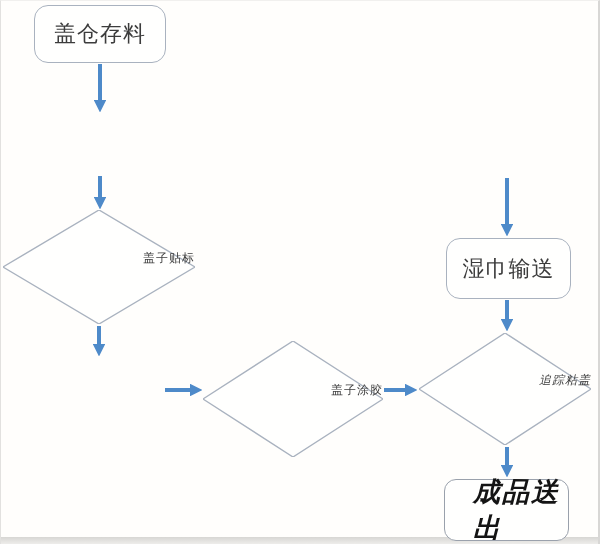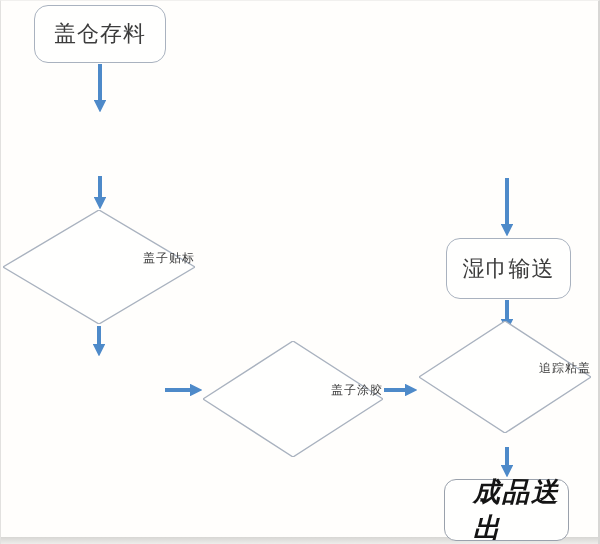--- a/index.html
+++ b/index.html
@@ -93,21 +93,21 @@
     font-style: italic;
     font-weight: 700;
     font-size: 27px;
     letter-spacing: 2px;
     color: var(--final-text);
     padding-left: 28px;
   }
   
   #n-cap-labeling  { left: 2px;   top: 209px; width: 192px; height: 114px; }
   #n-cap-gluing    { left: 202px; top: 340px; width: 180px; height: 116px; }
-  #n-track-bonding { left: 418px; top: 320px; width: 172px; height: 112px; }
+  #n-track-bonding { left: 418px; top: 332px; width: 172px; height: 112px; font-style: italic; }
 </style>
 </head>
 <body>
 
 <div id="canvas">
 
   <div id="bottom-trim"></div>
 
   <svg id="edge-layer" viewBox="0 0 600 544" xmlns="http://www.w3.org/2000/svg">
     <defs>

